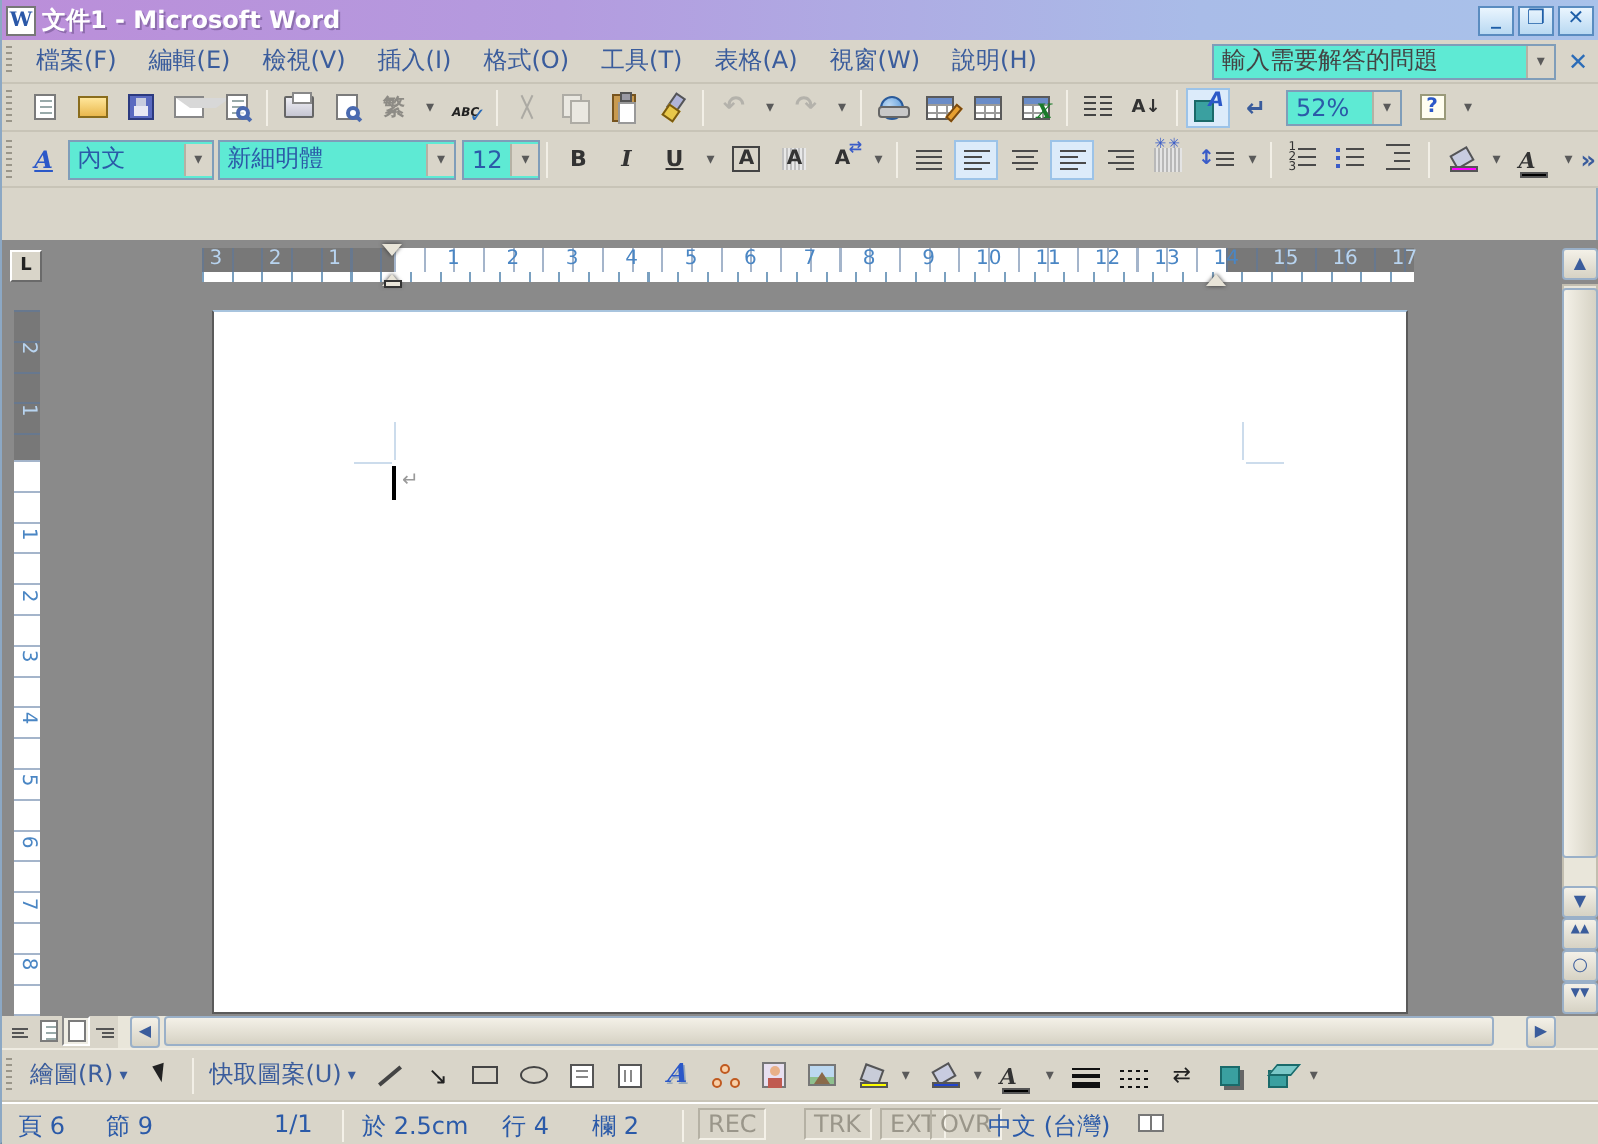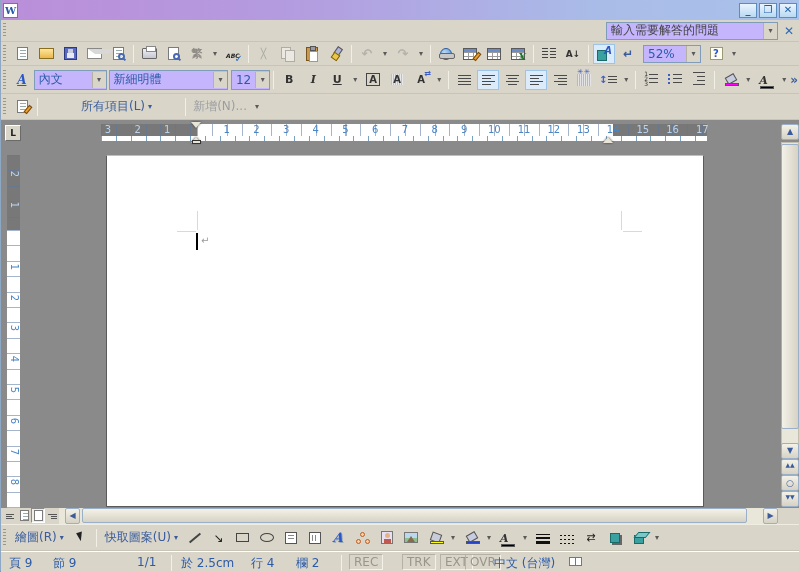--- a/index.html
+++ b/index.html
@@ -16,21 +16,21 @@
   .winbtns{margin-left:auto;display:flex;gap:2px;padding-right:3px}
   .wbtn{width:18px;height:15px;border:1px solid #5a8cc0;background:linear-gradient(#eaf5fe,#b9d9f2);
     color:#1f5fa8;font-weight:bold;font-size:10px;line-height:12px;text-align:center}
 
   
   .bar{position:absolute;left:0;width:799px;background:#d9d5c9;display:flex;align-items:center;border-bottom:1px solid #c8c4b7}
   .grip{width:3px;height:70%;margin:0 4px 0 2px;background-image:repeating-linear-gradient(180deg,#9a968a 0 1px,transparent 1px 3px)}
   .menubar{top:20px;height:22px}
   .mitem{color:#3a5c9c;padding:2px 8px;white-space:nowrap}
   .qbox{margin-left:auto;display:flex;align-items:center}
-  .combo{display:flex;align-items:center;background:#c4b5fd;border:1px solid #7f9db9;height:18px}
+  .combo{display:flex;align-items:center;background:#5eead4;border:1px solid #7f9db9;height:18px}
   .combo .cval{padding:0 4px;white-space:nowrap;overflow:hidden}
   .combo .carr{width:14px;height:16px;background:#d9d5c9;border-left:1px solid #b5b1a4;color:#3a5c9c;font-size:8px;text-align:center;line-height:15px}
   .qbox .combo{width:172px}
   .qbox .cval{color:#444}
   .menuclose{color:#2b6cb8;font-weight:bold;font-size:12px;padding:0 6px}
 
   .tb-std{top:42px;height:24px}
   .tb-fmt{top:66px;height:28px}
   .tb-auto{top:94px;height:26px}
   .tbtn{position:relative;min-width:22px;height:20px;display:flex;align-items:center;justify-content:center;margin:0 1px;flex:0 0 auto}
@@ -212,29 +212,41 @@
   .bookic{width:13px;height:9px;background:#fff;border:1px solid #777;top:5px!important}
   .bookic::after{content:"";position:absolute;left:5px;top:0;width:1px;height:7px;background:#777}
 </style>
 </head>
 <body>
 
 <div class="window">
 
   <div class="titlebar">
     <span class="appicon">W</span>
+    <span class="title">文件1 - Microsoft Word</span>
     <span class="winbtns">
       <span class="wbtn">_</span>
       <span class="wbtn">❐</span>
       <span class="wbtn">✕</span>
     </span>
   </div>
 
   <div class="bar menubar">
     <span class="grip"></span>
+    <span id="menu-items" style="display:flex">
+        <span class="mitem">檔案(F)</span>
+        <span class="mitem">編輯(E)</span>
+        <span class="mitem">檢視(V)</span>
+        <span class="mitem">插入(I)</span>
+        <span class="mitem">格式(O)</span>
+        <span class="mitem">工具(T)</span>
+        <span class="mitem">表格(A)</span>
+        <span class="mitem">視窗(W)</span>
+        <span class="mitem">說明(H)</span>
+      </span>
     <span class="qbox">
       <span class="combo">
         <span class="cval" style="flex:1">輸入需要解答的問題</span>
         <span class="carr carrdown"></span>
       </span>
       <span class="menuclose">✕</span>
     </span>
   </div>
 
   <div class="bar tb-std">
@@ -468,38 +480,20 @@
         </i>
       </span>
     <span class="tbtn dd"></span>
     <span class="tbtn">
         <i class="ic" style="width:14px;height:14px"><span class="fontA">A</span><i class="colorbar bar-blk"></i></i>
       </span>
     <span class="tbtn dd"></span>
     <span class="overflow">»</span>
   </div>
 
-  <div class="bar tb-auto">
-    <span class="grip"></span>
-    <span class="tbtn">
-        <i class="ic ic-page">
-          <i class="ic-lines3"></i>
-          <i class="ic-pencil"></i>
-        </i>
-      </span>
-    <span class="sep"></span>
-    <span class="lblbtn" style="padding:0 30px 0 40px">
-        <span>所有項目(L)</span>
-      </span>
-    <span class="sep"></span>
-    <span class="tbtn dis" style="min-width:60px">
-        <span style="color:#3a5c9c">新增(N)...</span>
-      </span>
-    <span class="tbtn dd"></span>
-  </div>
 
   <div class="doczone">
     <span class="tabsel">L</span>
 
     <div class="hruler">
       <div class="zone" style="left:0;width:96px"></div>
       <div class="zone hz-mid"></div>
       <div class="zone hz-right"></div>
       <span id="hnums"><span class="hnum marg" style="left: 6.9px;">3</span><span class="hnum marg" style="left: 36.6px;">2</span><span class="hnum marg" style="left: 66.3px;">1</span><span class="hnum" style="left: 125.7px;">1</span><span class="hnum" style="left: 155.4px;">2</span><span class="hnum" style="left: 185.1px;">3</span><span class="hnum" style="left: 214.8px;">4</span><span class="hnum" style="left: 244.5px;">5</span><span class="hnum" style="left: 274.2px;">6</span><span class="hnum" style="left: 303.9px;">7</span><span class="hnum" style="left: 333.6px;">8</span><span class="hnum" style="left: 363.3px;">9</span><span class="hnum" style="left: 393px;">10</span><span class="hnum" style="left: 422.7px;">11</span><span class="hnum" style="left: 452.4px;">12</span><span class="hnum" style="left: 482.1px;">13</span><span class="hnum" style="left: 511.8px;">14</span><span class="hnum marg" style="left: 541.5px;">15</span><span class="hnum marg" style="left: 571.2px;">16</span><span class="hnum marg" style="left: 600.9px;">17</span></span>
     </div>
@@ -654,21 +648,21 @@
     <span class="tbtn">
         <i class="ic shad"></i>
       </span>
     <span class="tbtn">
         <i class="ic cube"></i>
       </span>
     <span class="tbtn dd"></span>
   </div>
 
   <div class="statusbar">
-    <span class="st-blue" style="left:8px">頁 9</span>
+    <span class="st-blue" style="left:8px">頁 6</span>
     <span class="st-blue" style="left:52px">節 9</span>
     <span class="st-blue" style="left:136px">1/1</span>
     <span class="st-div" style="left:170px"></span>
     <span class="st-blue" style="left:180px">於 2.5cm</span>
     <span class="st-blue" style="left:250px">行 4</span>
     <span class="st-blue" style="left:295px">欄 2</span>
     <span class="st-div" style="left:340px"></span>
     <span class="st-gray" style="left:348px">REC</span>
     <span class="st-gray" style="left:401px">TRK</span>
     <span class="st-gray" style="left:439px">EXT</span>

